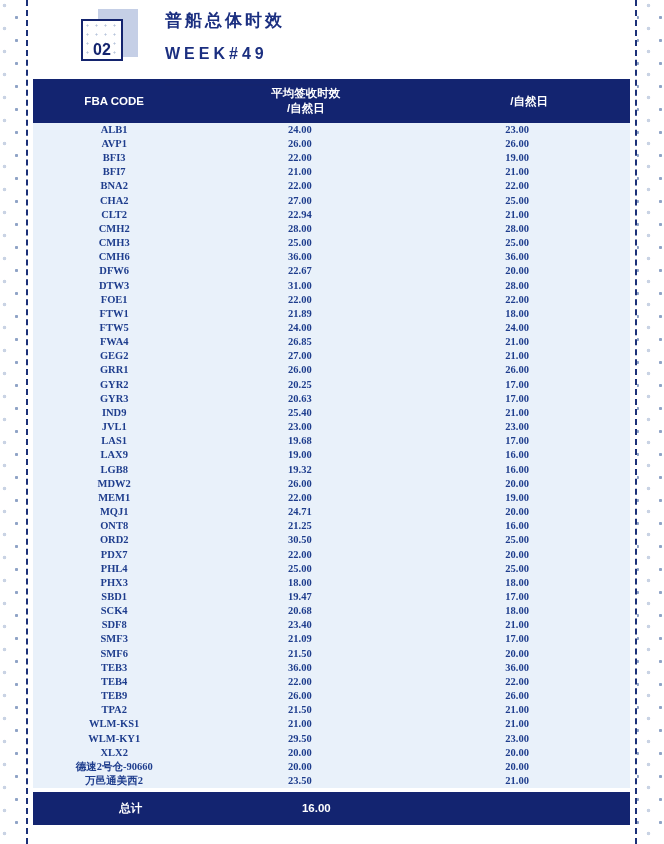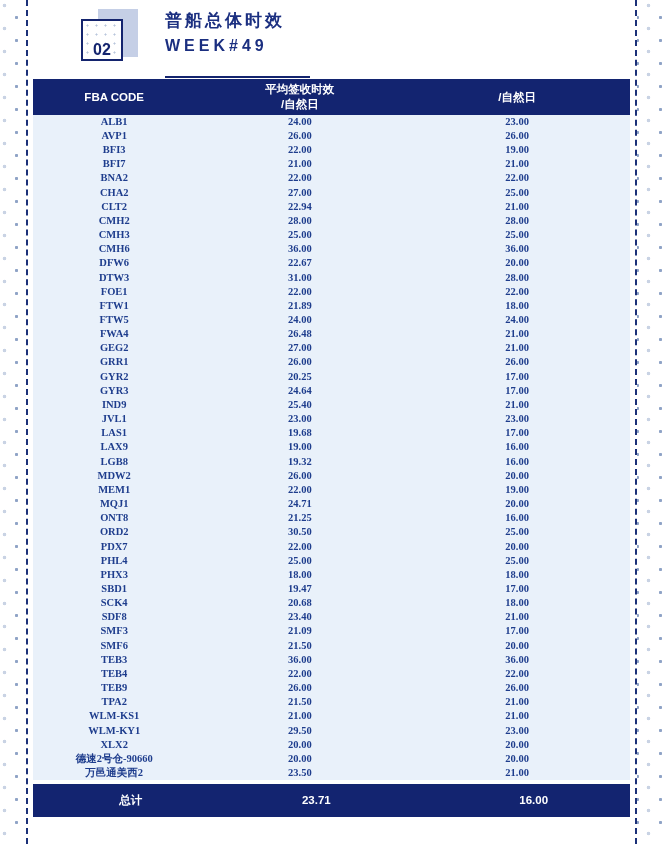--- a/index.html
+++ b/index.html
@@ -54,37 +54,38 @@
     position: absolute; left: 137px; top: 9px;
     padding-bottom: 21px;
     border-bottom: 2px solid #14246e;
     min-width: 145px;
   }
   .title {
     color: #1b2f80; font-size: 17px; font-weight: bold;
     letter-spacing: 3px; white-space: nowrap;
   }
   .subtitle {
-    margin-top: 5px;
+    margin-top: 13px;
     color: #1b2f80; font-size: 16px; font-weight: bold;
     letter-spacing: 4px; white-space: nowrap;
   }
 
   
   .table { margin: 0 5px; }
 
   .thead-row, .trow {
     display: grid;
     grid-template-columns: 27.2% 35% 37.8%;
   }
 
   .thead-row {
     background: #132470;
-    height: 36px;
+    height: 44px;
     align-items: center;
+    gap: 6px;
   }
   .th {
     color: #ffffff; font-size: 11.5px; font-weight: bold;
     text-align: center; line-height: 1.3;
   }
 
   .tbody { background: #e9f1fa; font-family: Liberation Serif, serif; }
   .trow { height: 14.16px; align-items: center; }
   .cell {
     color: #1e3d8d; font-size: 10.5px; font-weight: bold;
@@ -203,41 +204,41 @@
             <div class="cell c1">21.89</div>
             <div class="cell c2">18.00</div>
           </div>
           <div class="trow">
             <div class="cell c0">FTW5</div>
             <div class="cell c1">24.00</div>
             <div class="cell c2">24.00</div>
           </div>
           <div class="trow">
             <div class="cell c0">FWA4</div>
-            <div class="cell c1">26.48</div>
+            <div class="cell c1">26.85</div>
             <div class="cell c2">21.00</div>
           </div>
           <div class="trow">
             <div class="cell c0">GEG2</div>
             <div class="cell c1">27.00</div>
             <div class="cell c2">21.00</div>
           </div>
           <div class="trow">
             <div class="cell c0">GRR1</div>
             <div class="cell c1">26.00</div>
             <div class="cell c2">26.00</div>
           </div>
           <div class="trow">
             <div class="cell c0">GYR2</div>
             <div class="cell c1">20.25</div>
             <div class="cell c2">17.00</div>
           </div>
           <div class="trow">
             <div class="cell c0">GYR3</div>
-            <div class="cell c1">24.64</div>
+            <div class="cell c1">20.63</div>
             <div class="cell c2">17.00</div>
           </div>
           <div class="trow">
             <div class="cell c0">IND9</div>
             <div class="cell c1">25.40</div>
             <div class="cell c2">21.00</div>
           </div>
           <div class="trow">
             <div class="cell c0">JVL1</div>
             <div class="cell c1">23.00</div>
@@ -367,19 +368,18 @@
             <div class="cell c0">万邑通美西2</div>
             <div class="cell c1">23.50</div>
             <div class="cell c2">21.00</div>
           </div>
         </div>
 
       <div class="total-gap"></div>
 
       <div class="trow total">
         <div class="cell c0">总计</div>
-        <div class="cell c1">23.71</div>
         <div class="cell c2">16.00</div>
       </div>
     </div>
 
   </div>
 </div>
 
 </body></html>

